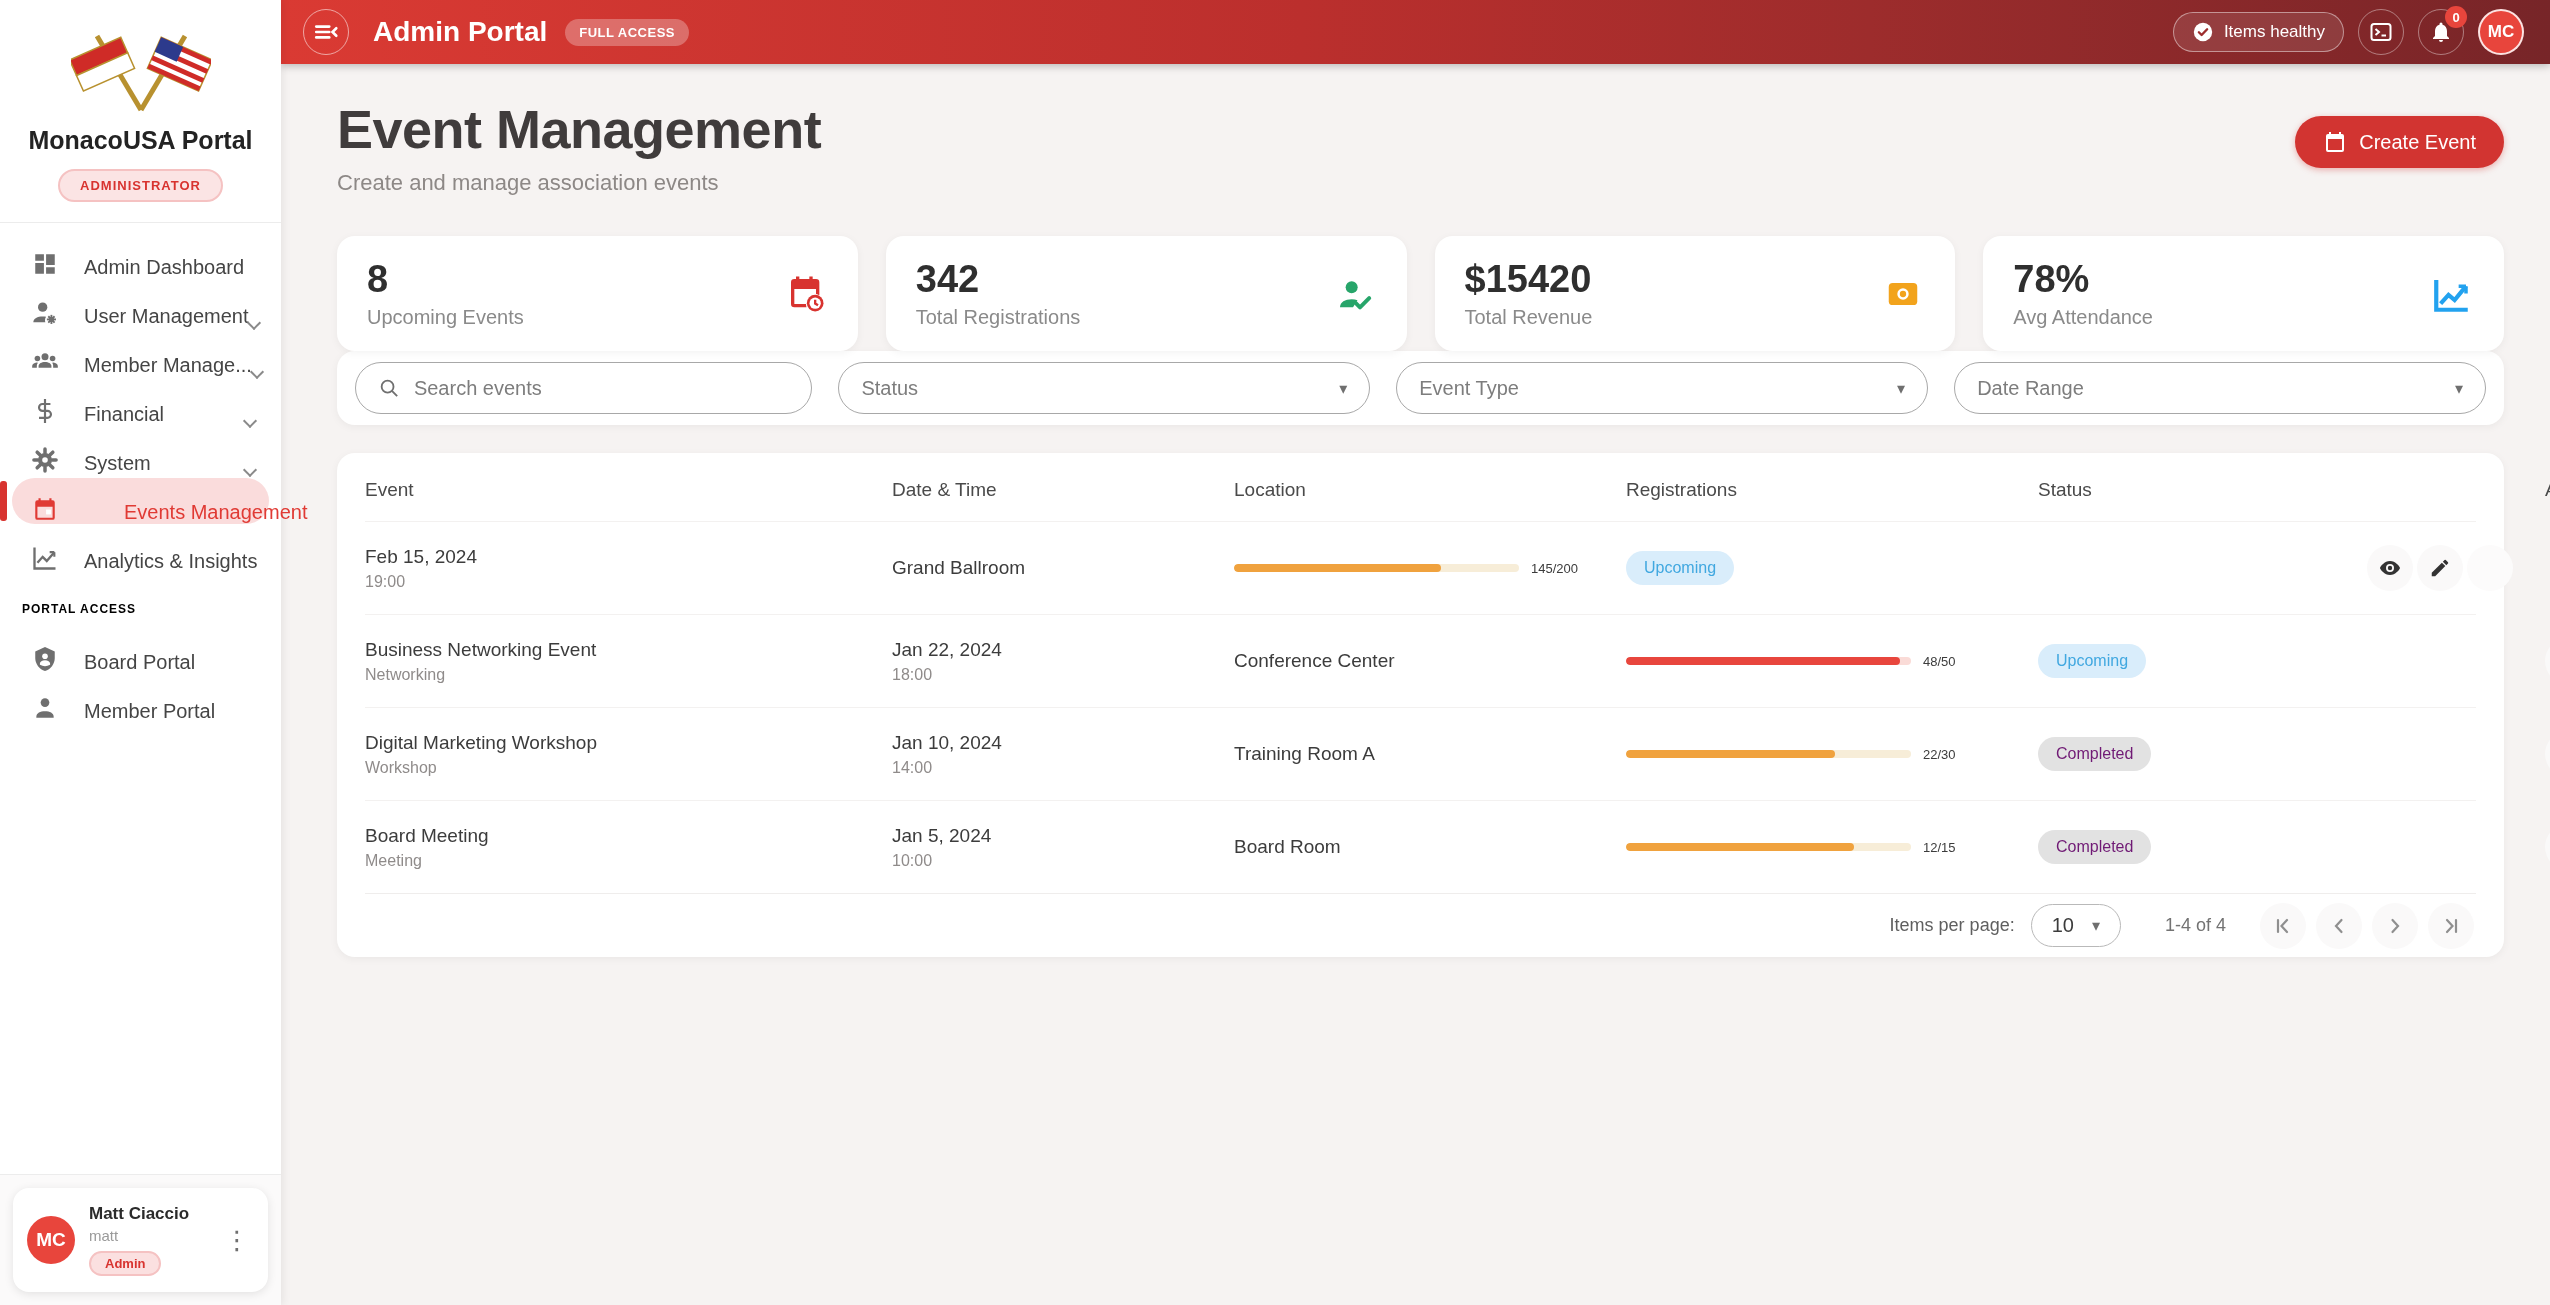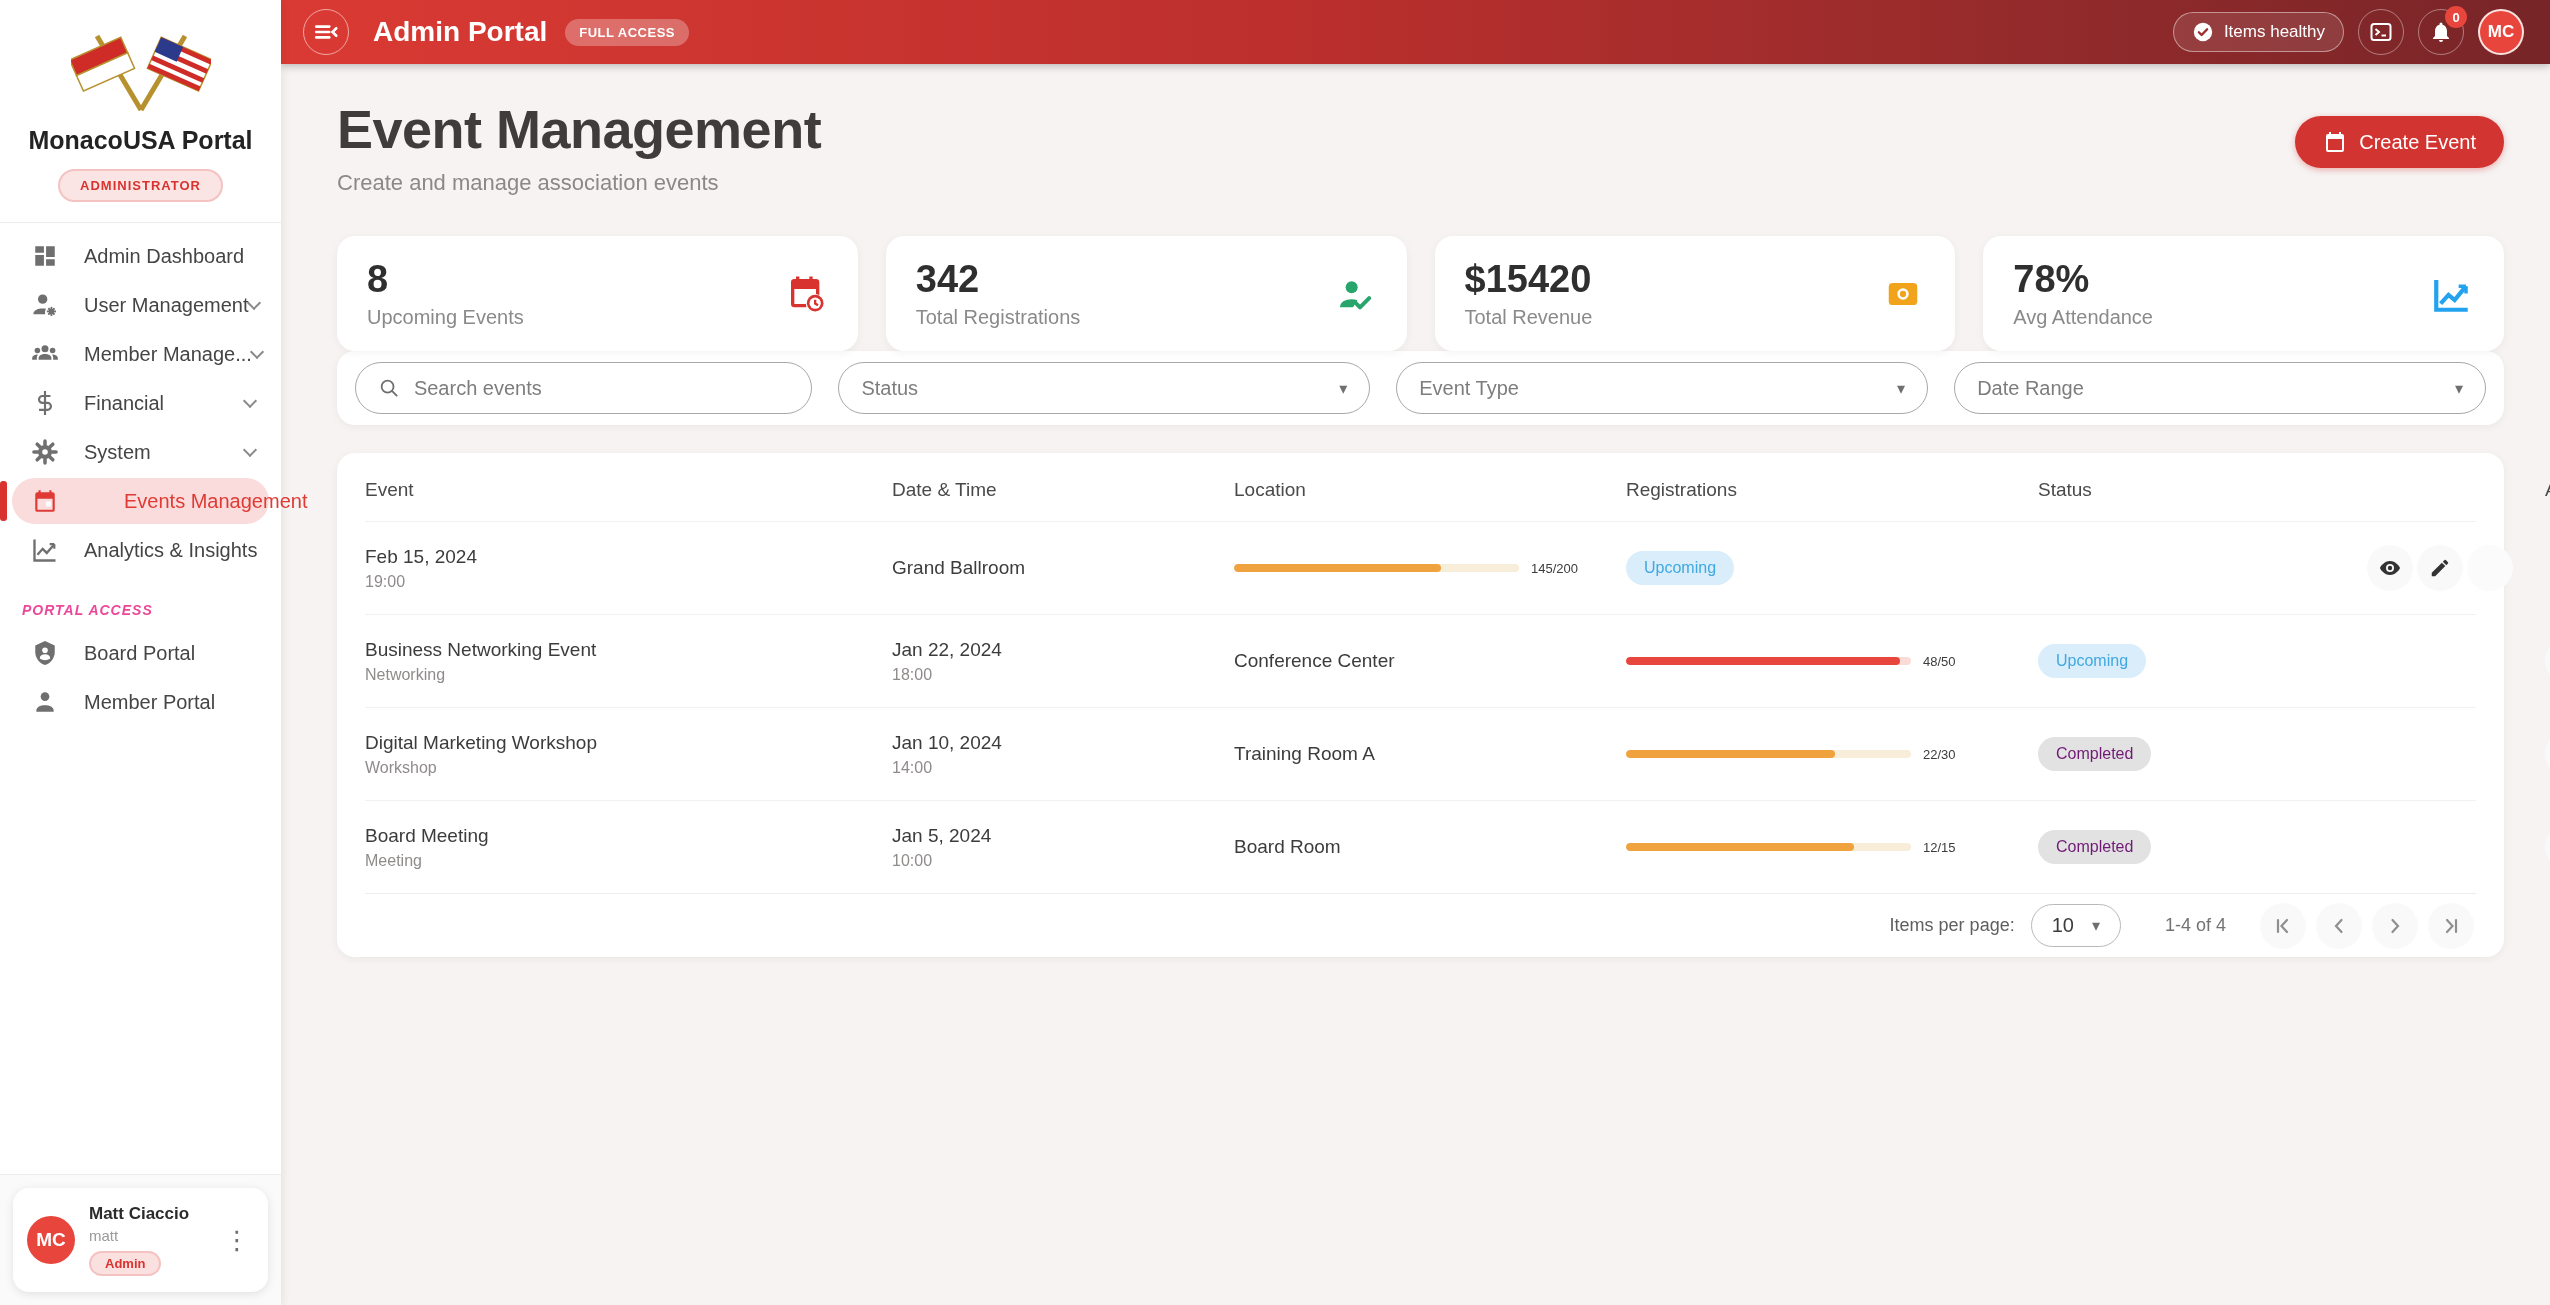--- a/index.html
+++ b/index.html
@@ -8,29 +8,29 @@
   .app { display:flex; width:2550px; height:1305px; }
 
   
   .sidebar { width:281px; background:#ffffff; display:flex; flex-direction:column; box-shadow:2px 0 8px rgba(0,0,0,.07); z-index:5; }
   .logo-wrap { display:flex; justify-content:center; padding-top:22px; }
   .brand-title { text-align:center; font-size:25px; font-weight:700; color:#232323; margin-top:12px; }
   .role-badge-wrap { display:flex; justify-content:center; margin-top:14px; }
   .role-badge { font-size:13px; font-weight:700; letter-spacing:1px; color:#d8332f; background:#fbe4e4; border:2px solid #f5c2c2; border-radius:20px; padding:7px 20px; }
   .side-divider { border-top:1px solid #ececec; margin:20px 0 10px; }
   .nav { padding:0 12px; }
-  .nav-item { position:relative; display:flex; align-items:center; height:46px; margin-bottom:3px; padding:0 14px 0 18px; border-radius:24px; cursor:pointer; color:#454545; }
+  .nav-item { position:relative; display:flex; align-items:flex-end; height:46px; margin-bottom:3px; padding:0 14px 0 18px; border-radius:24px; cursor:pointer; color:#454545; }
   .nav-item .nav-icon { width:30px; height:30px; display:flex; align-items:center; justify-content:center; color:#6f6f6f; flex:0 0 30px; }
   .nav-item .nav-label { font-size:20px; margin-left:24px; white-space:nowrap; }
   .nav-item .chev { margin-left:auto; border:solid #8a8a8a; border-width:0 2.5px 2.5px 0; padding:4px; transform:rotate(45deg); margin-top:-4px; }
   .nav-item.active { background:#fadcdc; color:#e03a34;gap:40px; }
   .nav-item.active .nav-icon { color:#e03a34; }
   .nav-item.active .nav-label { color:#e03a34; }
   .nav-item.active::before { content:""; position:absolute; left:-12px; top:3px; bottom:3px; width:7px; background:#d8332f; border-radius:3px; }
-  .section-label { font-size:14px; font-weight:700; letter-spacing:1px; color:#ec4899; padding:26px 0 12px 22px;font-style:italic; }
+  .section-label { font-size:12px; font-weight:700; letter-spacing:1px; color:#000000; padding:26px 0 12px 22px; }
   .side-spacer { flex:1; }
   .side-footer { border-top:1px solid #ececec; background:#fbfafa; padding:13px; }
   .user-card { background:#ffffff; border-radius:16px; box-shadow:0 2px 10px rgba(0,0,0,.10); padding:16px 14px; display:flex; align-items:center; }
   .user-avatar { width:48px; height:48px; border-radius:50%; background:#e8453c; color:#fff; font-size:19px; font-weight:700; display:flex; align-items:center; justify-content:center; flex:0 0 48px; }
   .user-info { margin-left:14px; flex:1; }
   .user-name { font-size:17px; font-weight:700; color:#2b2b2b; }
   .user-username { font-size:15px; color:#9a9a9a; margin-top:3px; }
   .user-badge { display:inline-block; margin-top:7px; font-size:13px; font-weight:700; color:#d8332f; background:#fbe0e0; border:2px solid #f5c2c2; border-radius:14px; padding:3px 14px; }
   .kebab { color:#6f6f6f; font-size:26px; line-height:1; cursor:pointer; padding:4px; }
 

